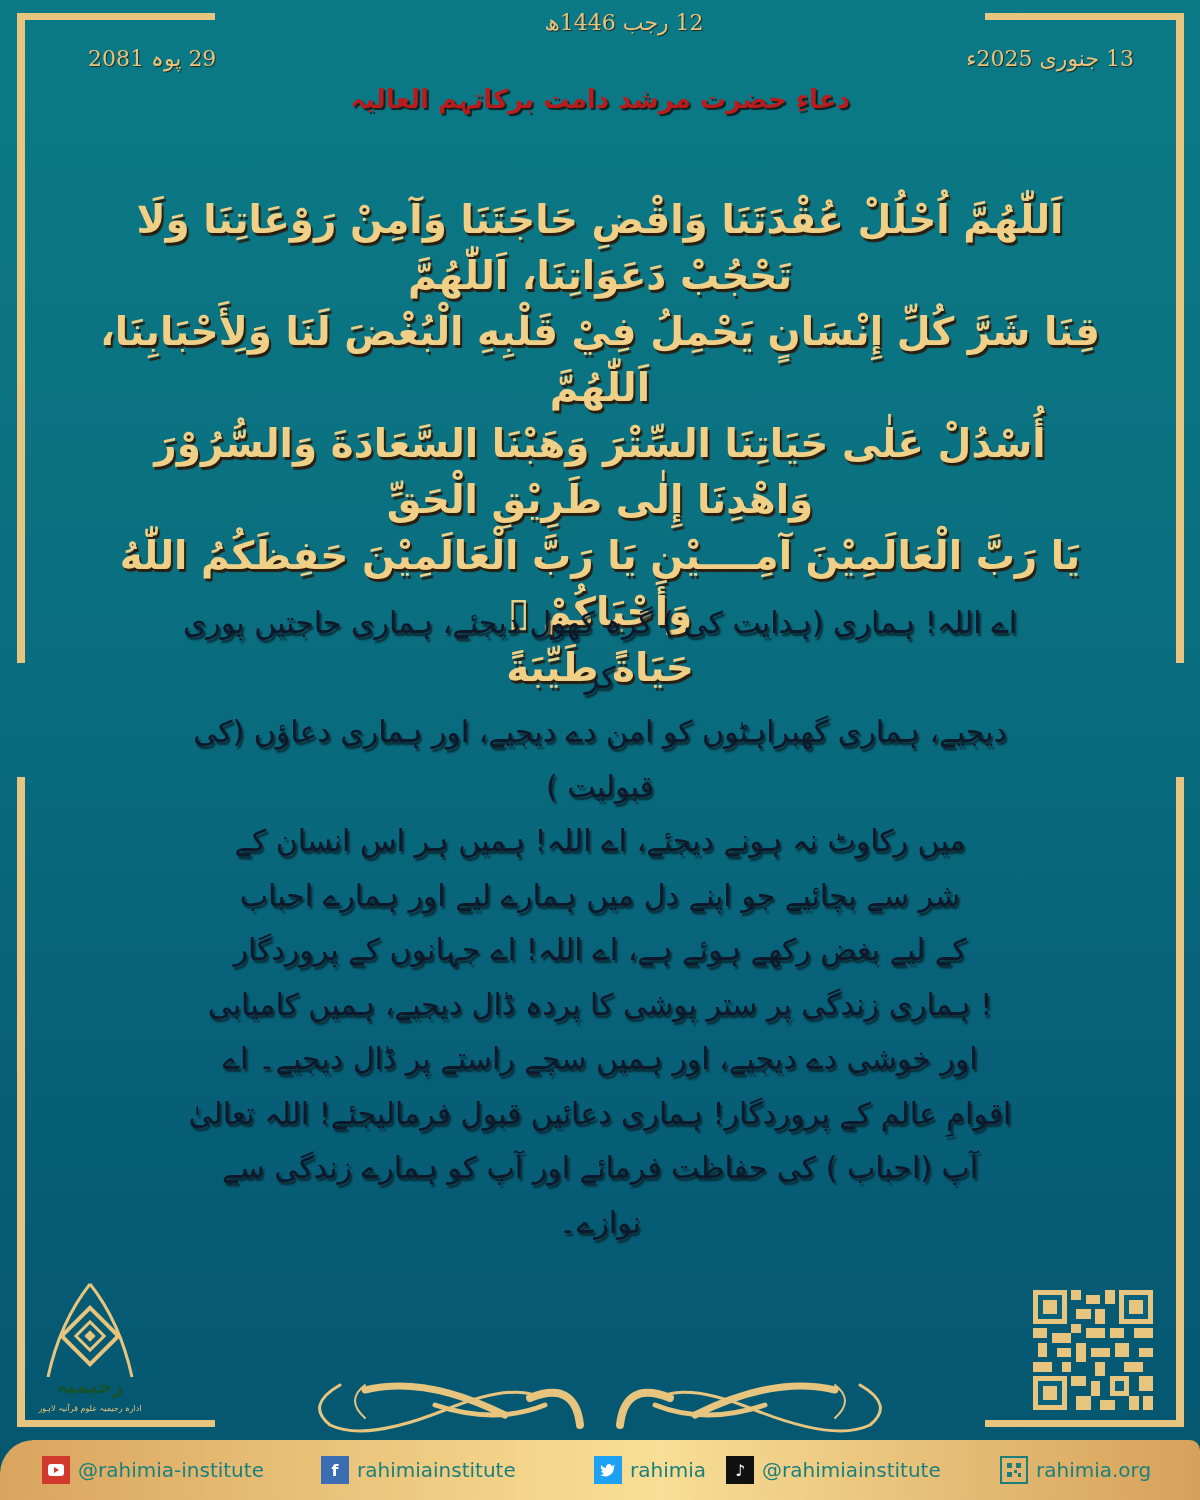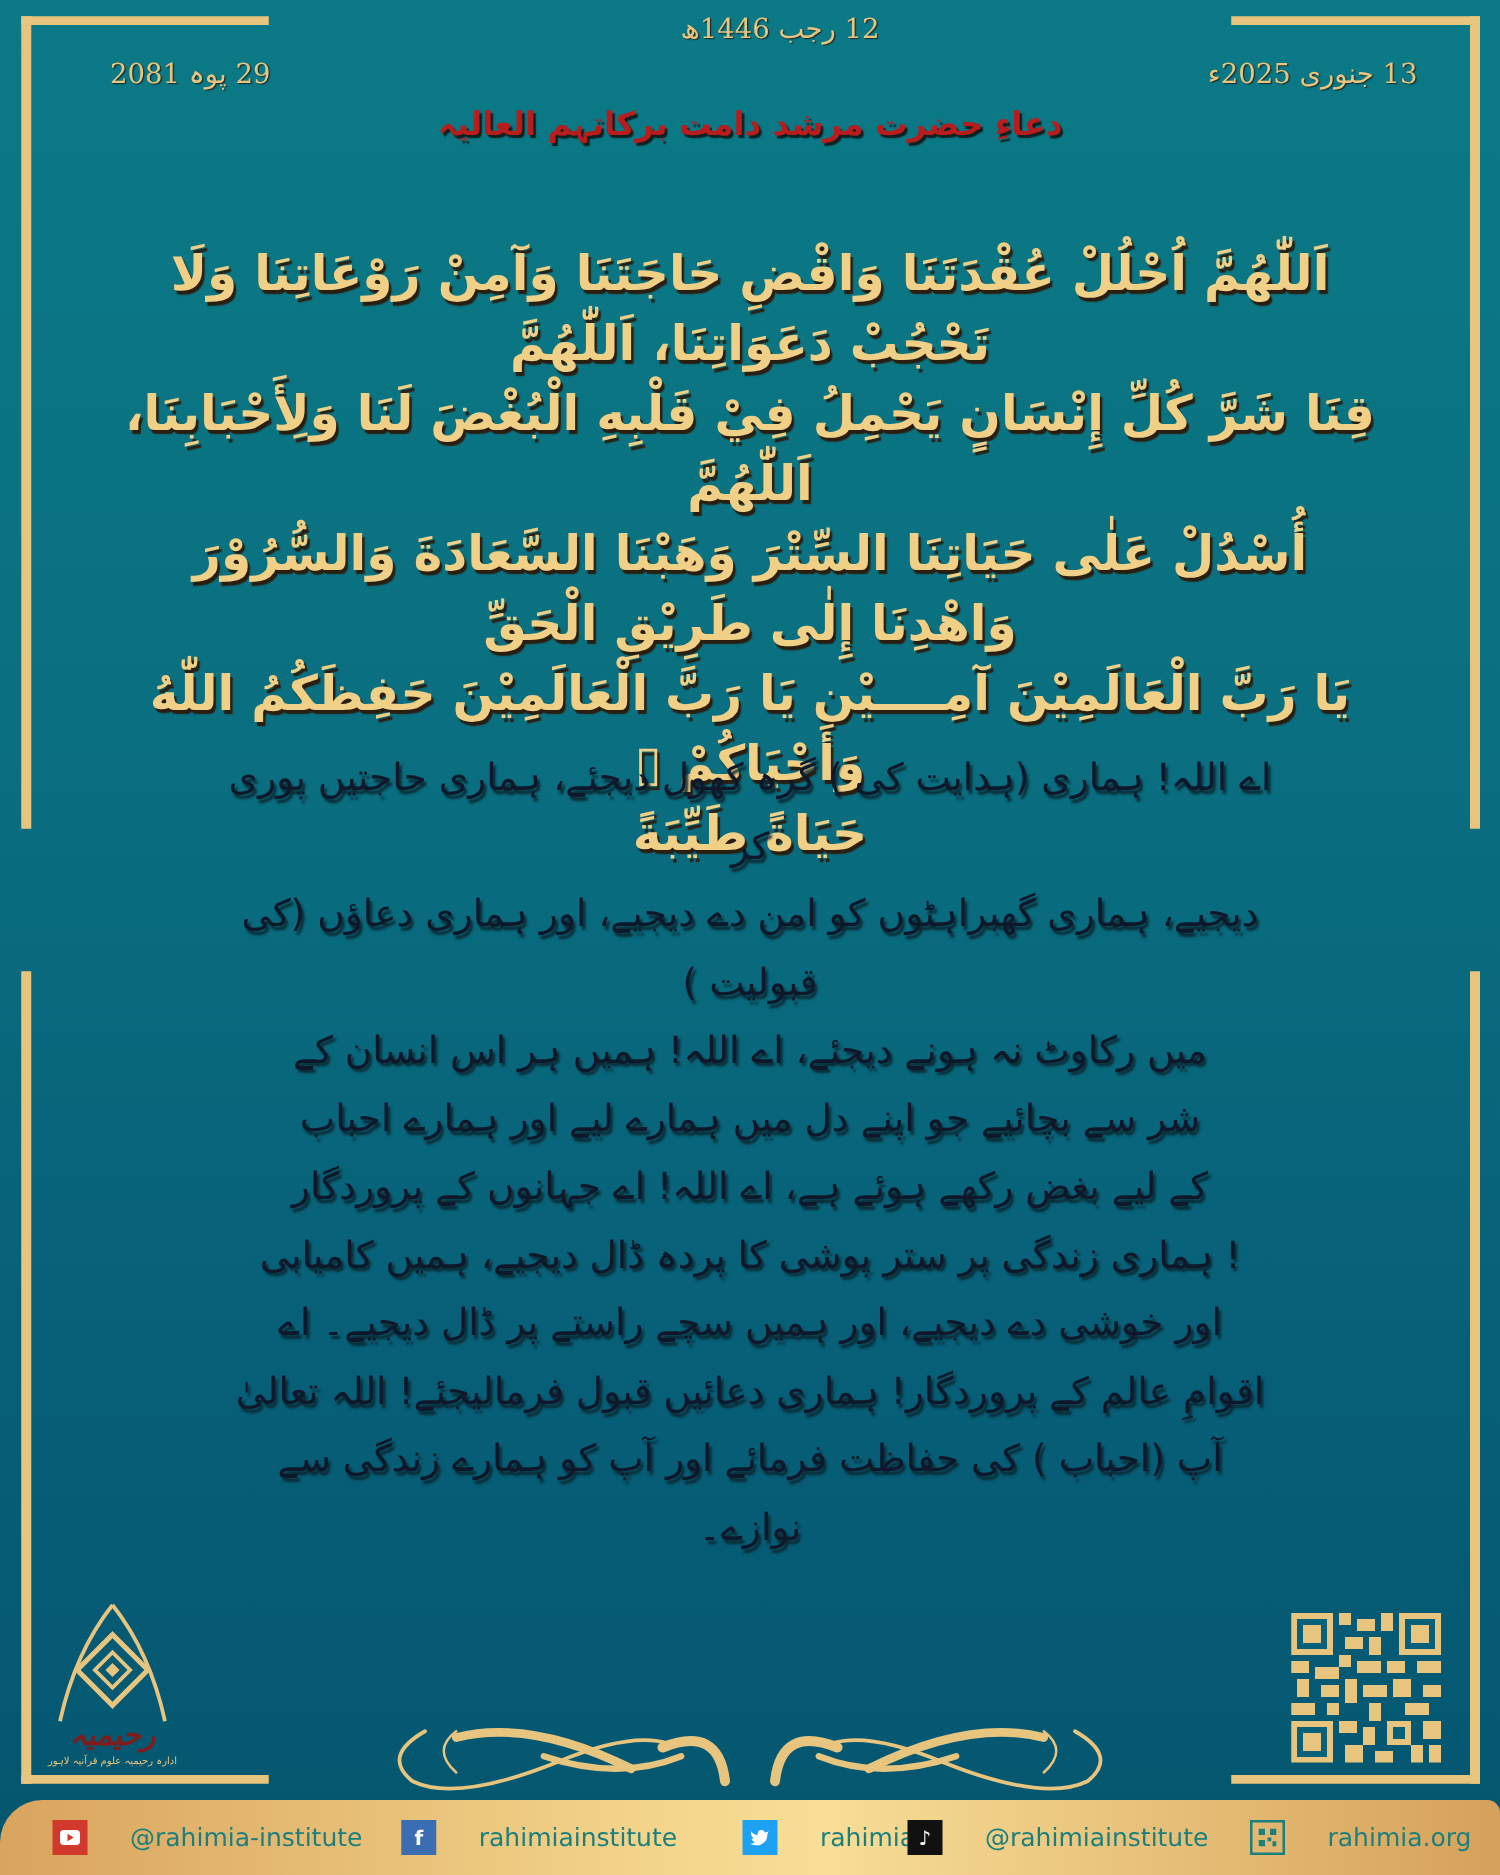--- a/index.html
+++ b/index.html
@@ -18,21 +18,21 @@
     text-shadow:2px 3px 1px #2a1e10;}
   .urdu{position:absolute;left:180px;right:180px;top:596px;text-align:center;direction:rtl;
     color:#0f172a;font-family:"DejaVu Sans",sans-serif;font-size:30px;line-height:54.5px;
     text-shadow:2px 3px 2px #0a2a33;}
   .logo{position:absolute;left:40px;top:1282px;width:100px;height:145px;}
   .qr{position:absolute;left:1033px;top:1290px;width:120px;height:120px;}
   .ornament{position:absolute;left:305px;top:1370px;width:590px;height:70px;}
   .footer{position:absolute;left:0;top:1440px;width:1200px;height:60px;border-top-left-radius:34px;border-top-right-radius:10px;
     background:linear-gradient(90deg,#d9a45e 0%,#f4d68c 45%,#f8de96 55%,#d6a15a 100%);
     display:flex;align-items:center;}
-  .fitem{position:absolute;top:14px;display:flex;align-items:center;height:32px;gap:26px;}
+  .fitem{position:absolute;top:14px;display:flex;align-items:center;height:32px;}
   .ficon{width:28px;height:28px;display:flex;align-items:center;justify-content:center;margin-right:8px;color:#fff;font-weight:bold;font-size:16px;}
   .flabel{color:#1b7f7e;font-family:"DejaVu Sans",sans-serif;font-size:20px;white-space:nowrap;}
 </style>
 </head>
 <body>
 
 <div class="bar gold" style="left:17px;top:13px;width:198px;height:7px;"></div>
 <div class="bar gold" style="left:985px;top:13px;width:199px;height:7px;"></div>
 <div class="bar gold" style="left:17px;top:13px;width:8px;height:650px;"></div>
 <div class="bar gold" style="left:17px;top:777px;width:8px;height:650px;"></div>
@@ -66,21 +66,21 @@
   <div>آپ (احباب ) کی حفاظت فرمائے اور آپ کو ہمارے زندگی سے نوازے۔</div>
 </div>
 
 <div class="logo">
   <svg width="100" height="145" viewBox="0 0 100 145">
     <path d="M50 2 Q20 40 8 95 M50 2 Q80 40 92 95" stroke="#e8c57e" stroke-width="3" fill="none"></path>
     <rect x="30" y="34" width="40" height="40" transform="rotate(45 50 54)" fill="none" stroke="#e8c57e" stroke-width="4"></rect>
     <rect x="40" y="44" width="20" height="20" transform="rotate(45 50 54)" fill="none" stroke="#e8c57e" stroke-width="3"></rect>
     <rect x="46" y="50" width="8" height="8" transform="rotate(45 50 54)" fill="#e8c57e"></rect>
   </svg>
-  <div style="position:absolute;left:0;right:0;top:92px;text-align:center;color:#7f1d1d;font-weight:bold;font-size:24px;direction:rtl;font-style:italic;">رحیمیہ</div>
+  <div style="position:absolute;left:0;right:0;top:92px;text-align:center;color:#14532d;font-weight:bold;font-size:20px;direction:rtl;">رحیمیہ</div>
   <div style="position:absolute;left:-10px;right:-10px;top:122px;text-align:center;color:#e8c57e;font-size:8px;direction:rtl;white-space:nowrap;">ادارہ رحیمیہ علوم قرآنیہ لاہور</div>
 </div>
 
 <svg class="ornament" viewBox="0 0 590 70">
   <g fill="none" stroke="#e8c57e" stroke-linecap="round">
     <path d="M35 15 Q0 35 25 55 Q60 72 140 40 Q200 15 230 25" stroke-width="3"></path>
     <path d="M60 15 Q40 30 60 48" stroke-width="2"></path>
     <path d="M60 20 Q120 5 200 45" stroke-width="7"></path>
     <path d="M130 35 Q190 55 240 35" stroke-width="5"></path>
     <path d="M225 28 Q270 10 275 55" stroke-width="8"></path>

